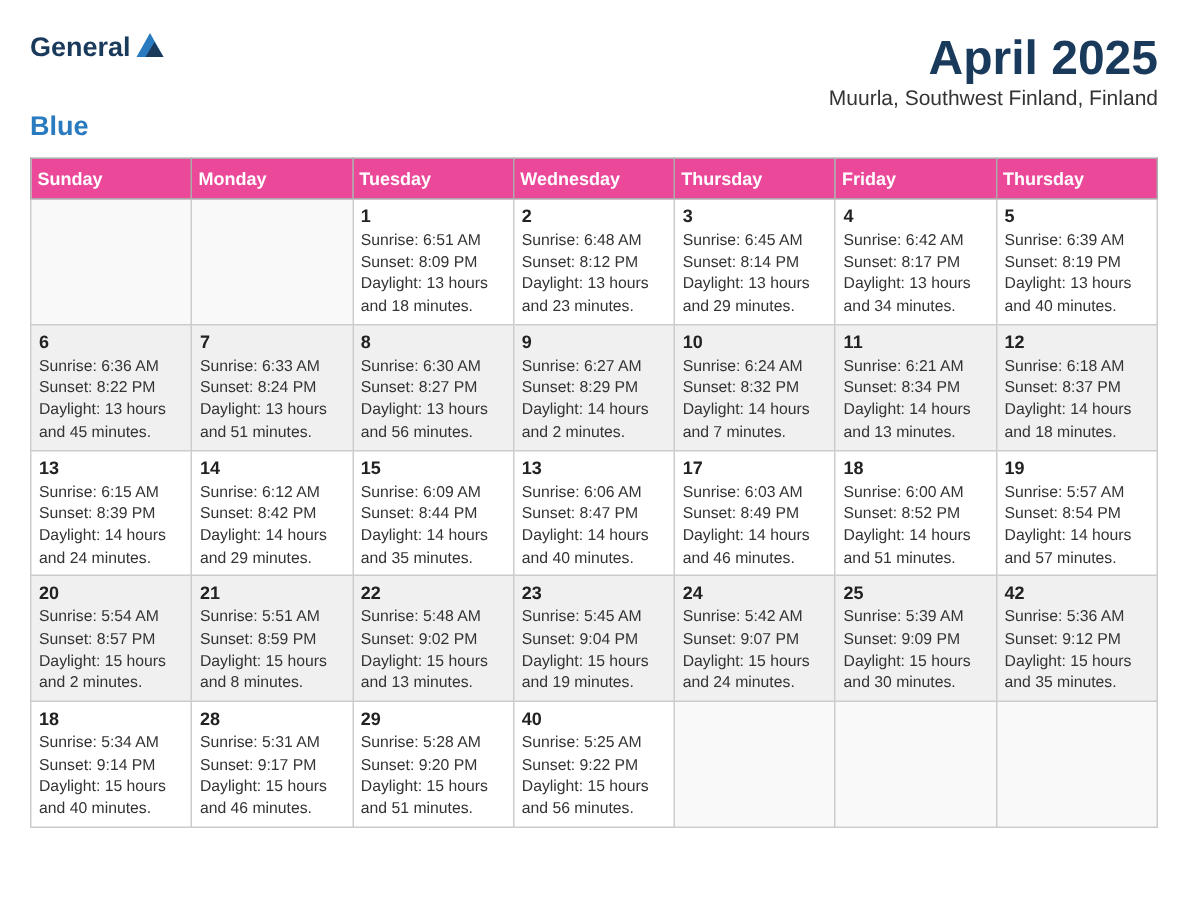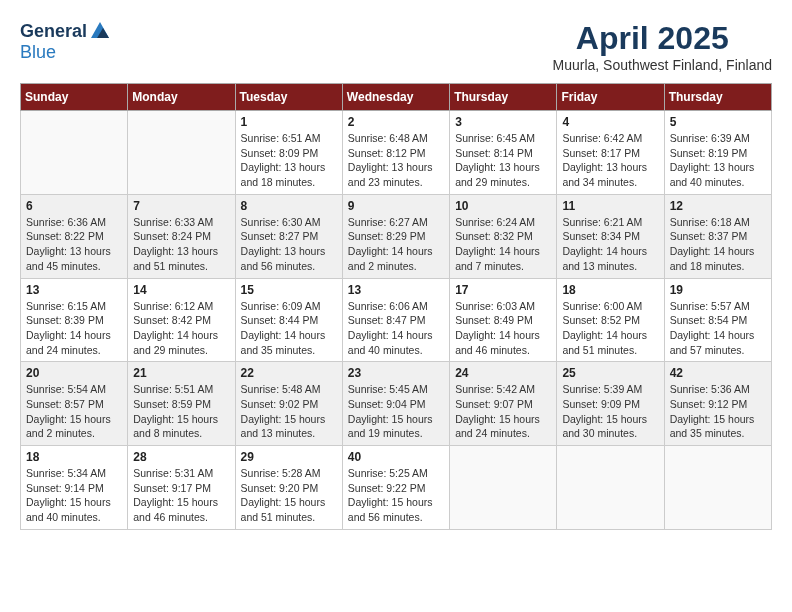--- a/index.html
+++ b/index.html
@@ -13,62 +13,62 @@
     .header {
       display: flex;
       justify-content: space-between;
       align-items: flex-start;
       margin-bottom: 10px;
     }
     .logo {
       display: flex;
       flex-direction: column;
       align-items: flex-start;
+      gap: 32px;
     }
     .logo-text {
       display: flex;
       align-items: center;
       gap: 0;
     }
     .logo-general {
       font-size: 18px;
       font-weight: bold;
       color: #1a3a5c;
     }
     .logo-blue {
       font-size: 18px;
-      font-weight: normal;
+      font-weight: bold;
       color: #2a7abf;
     }
     .logo-icon {
       width: 22px;
       height: 22px;
       margin-left: 2px;
     }
     .title-block {
       text-align: right;
     }
     .month-title {
       font-size: 32px;
       font-weight: bold;
       color: #1a3a5c;
-      text-align: center;
     }
     .location {
       font-size: 14px;
       color: #333;
       margin-left: 20px;
     }
     .calendar {
       width: 100%;
       border-collapse: collapse;
       font-size: 11px;
     }
     .calendar th {
-      background: #7f1d1d;
+      background: #ec4899;
       color: #fff;
       padding: 6px 4px;
       text-align: left;
       font-size: 12px;
       font-weight: bold;
       border: 1px solid #aaa;
     }
     .calendar td {
       border: 1px solid #ccc;
       vertical-align: top;

